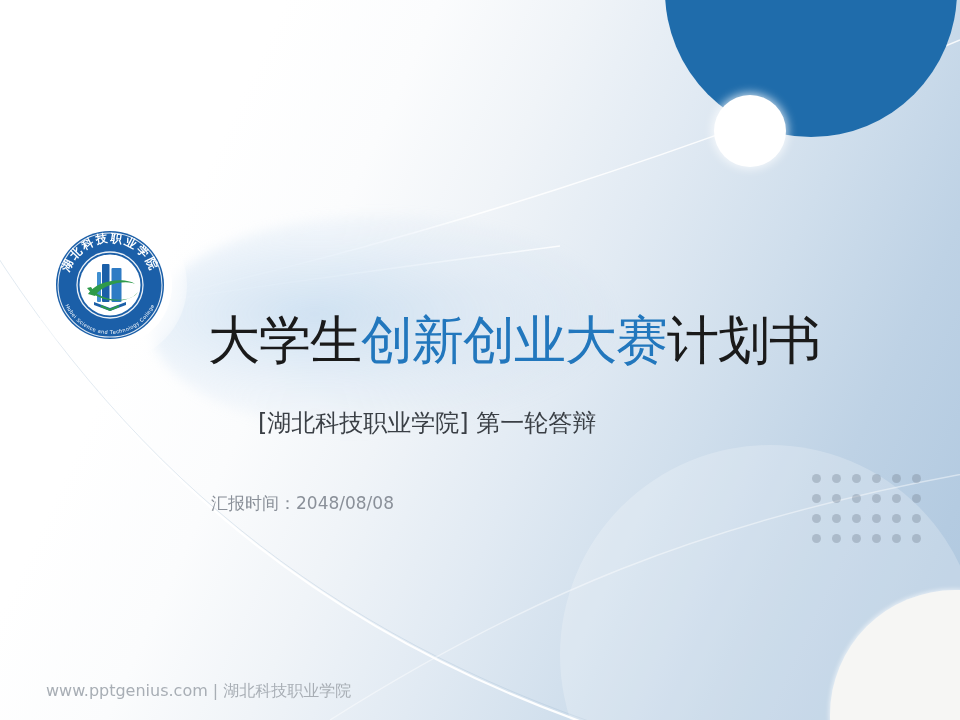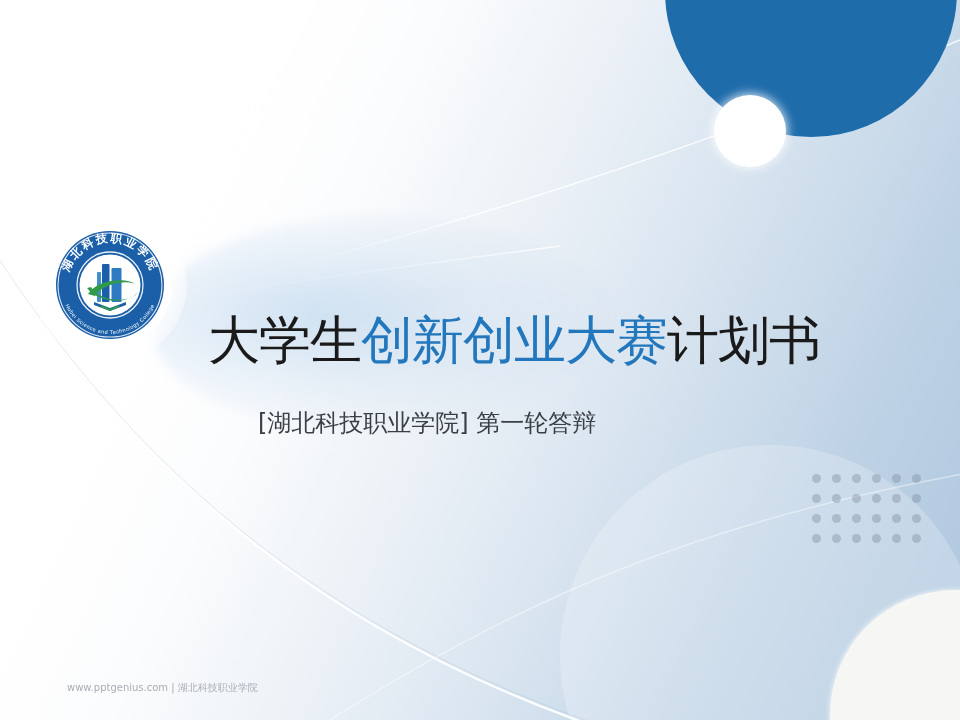--- a/index.html
+++ b/index.html
@@ -194,25 +194,24 @@
     color: #8a9099;
     white-space: nowrap;
     font-family: "DejaVu Sans", "Liberation Sans", sans-serif;
   }
   .meta div { display: block; }
 
   .footer {
     position: absolute;
     left: 46px;
     top: 681px;
-    font-size: 10px;
+    font-size: 16px;
     color: #a8aeb5;
     white-space: nowrap;
     font-family: "DejaVu Sans", "Liberation Sans", sans-serif;
-    margin-left: 21px;
   }
 </style>
 </head>
 <body>
 
 <div class="slide">
 
   <div class="deco">
 
     <svg class="arcs" viewBox="0 0 960 720">
@@ -298,16 +297,17 @@
   </div>
 
 
   <div class="headline">
     <span>大学生</span><span class="accent">创新创业大赛</span><span>计划书</span>
   </div>
 
   <div class="subtitle">[湖北科技职业学院] 第一轮答辩</div>
 
   <div class="meta">
+    <div>汇报时间：2048/08/08</div>
   </div>
 
   <div class="footer">www.pptgenius.com | 湖北科技职业学院</div>
 </div>
 
 </body></html>

